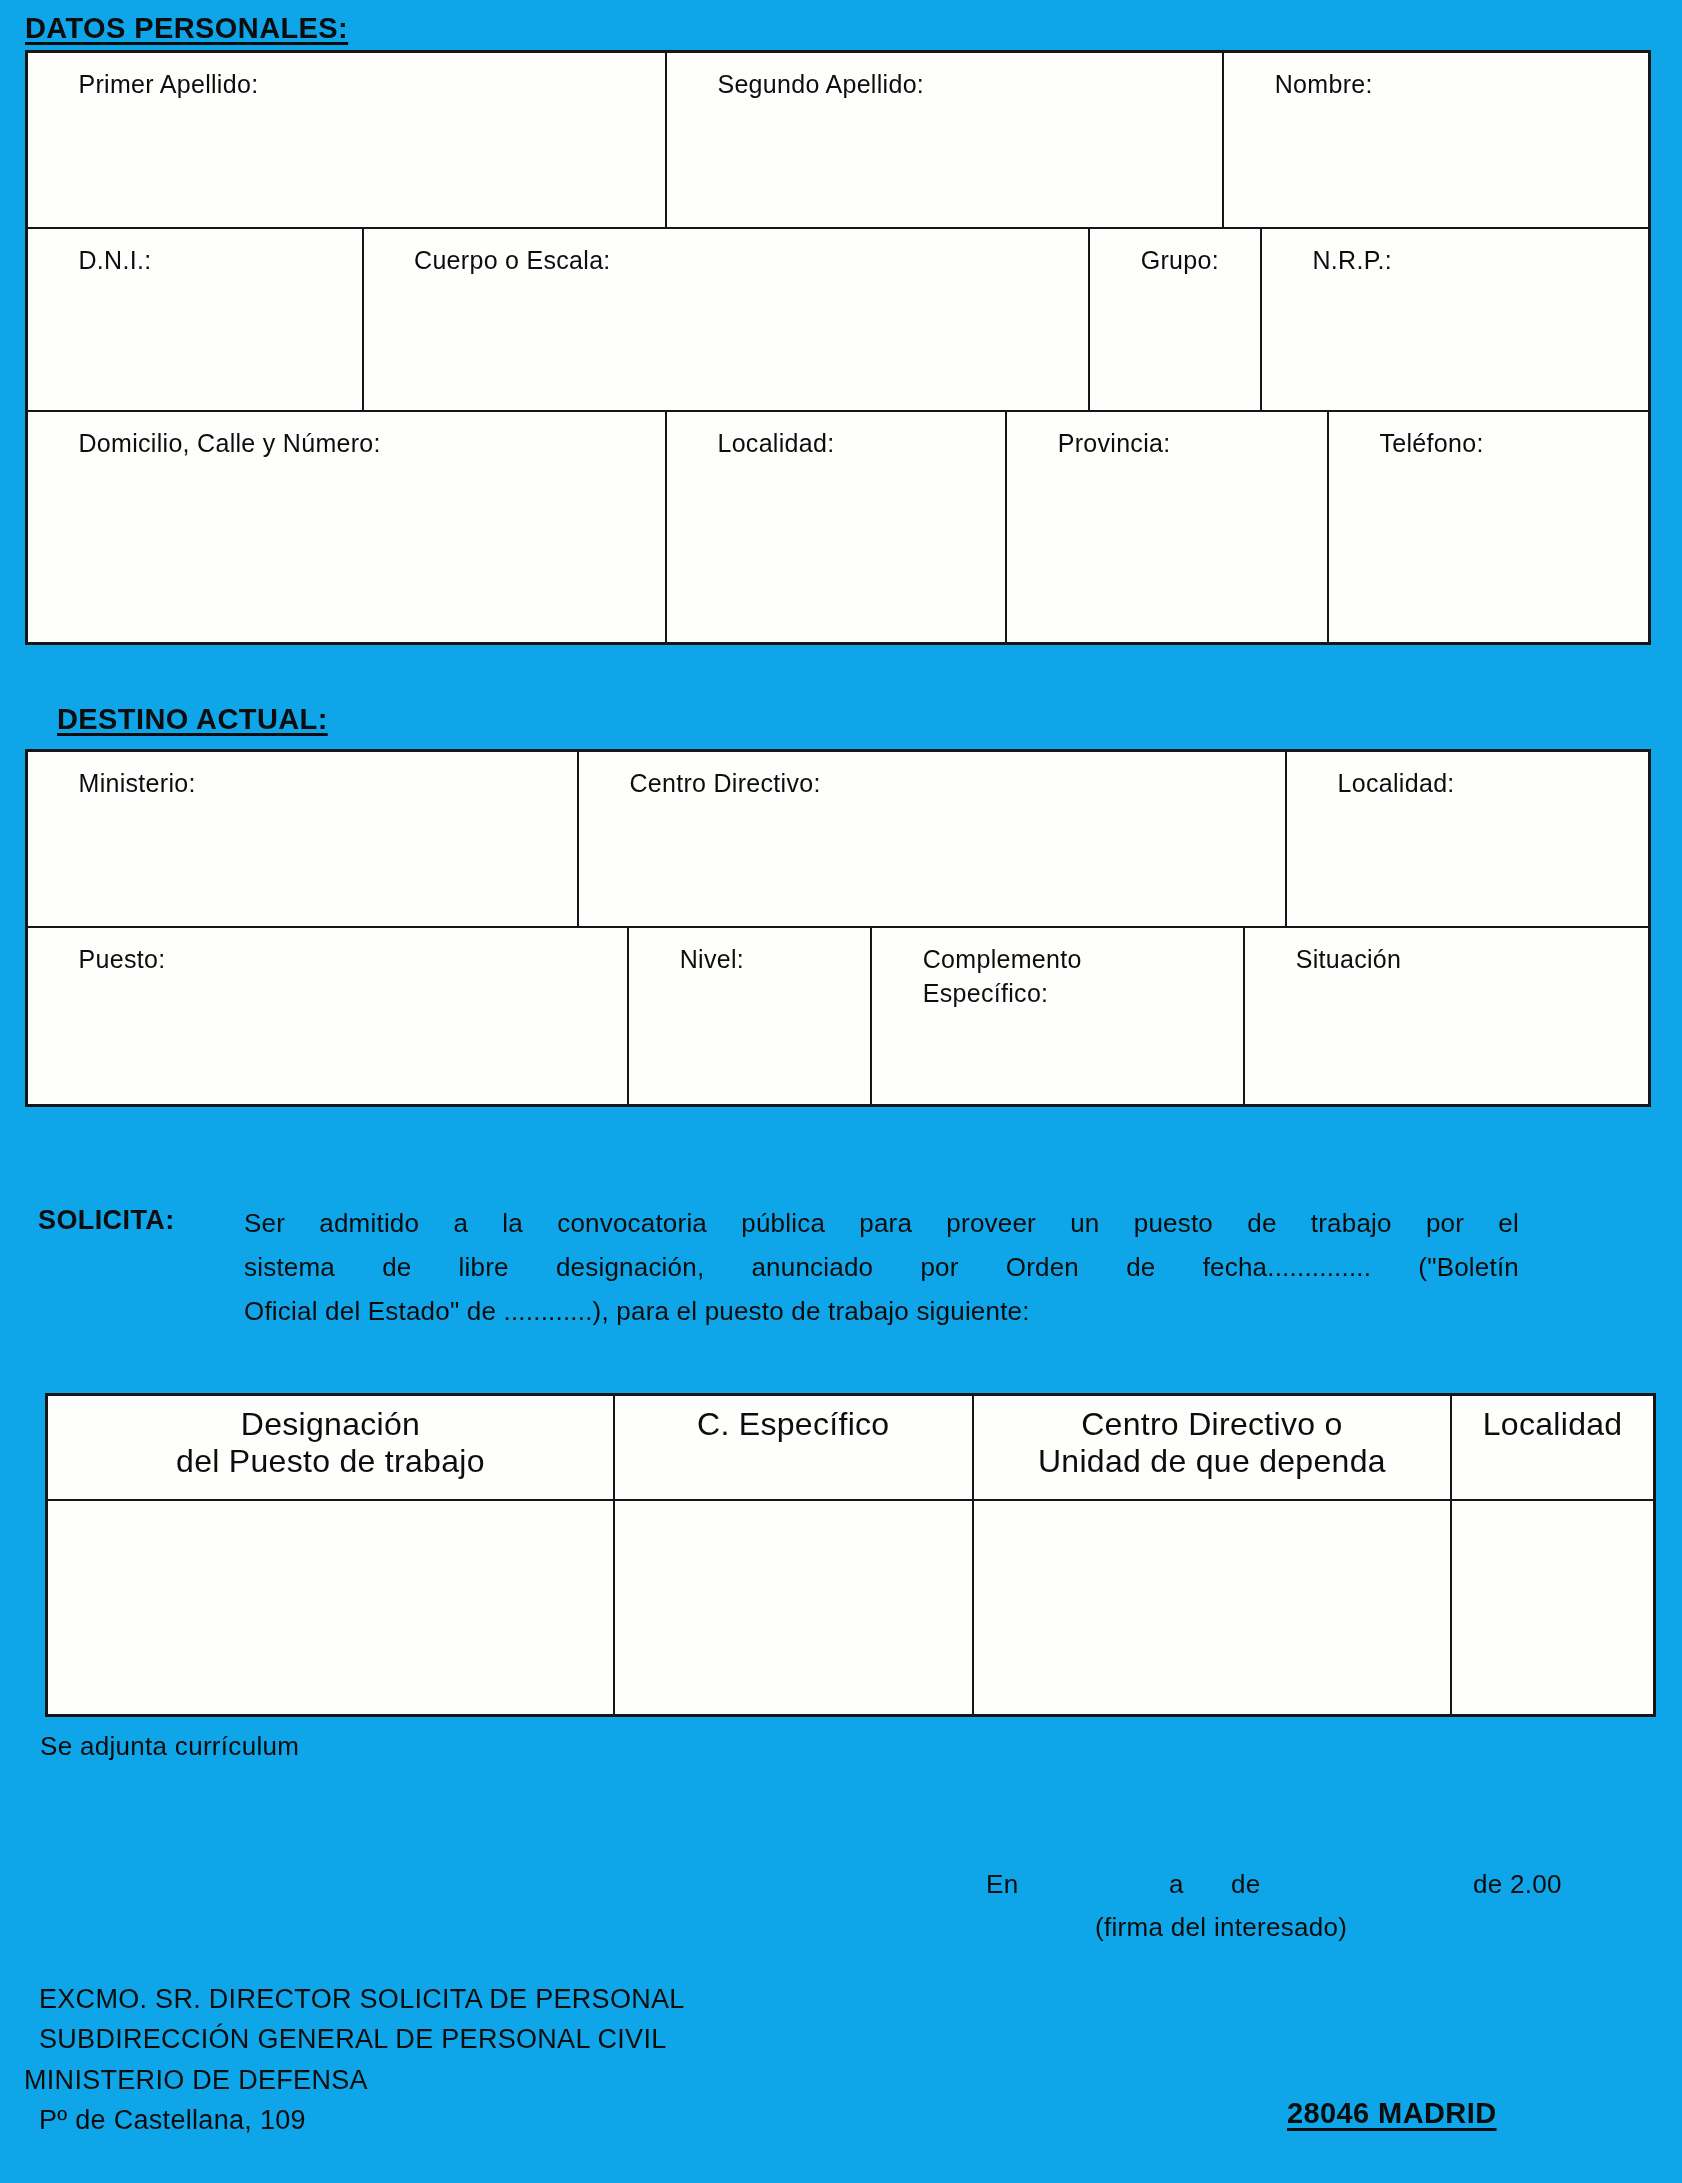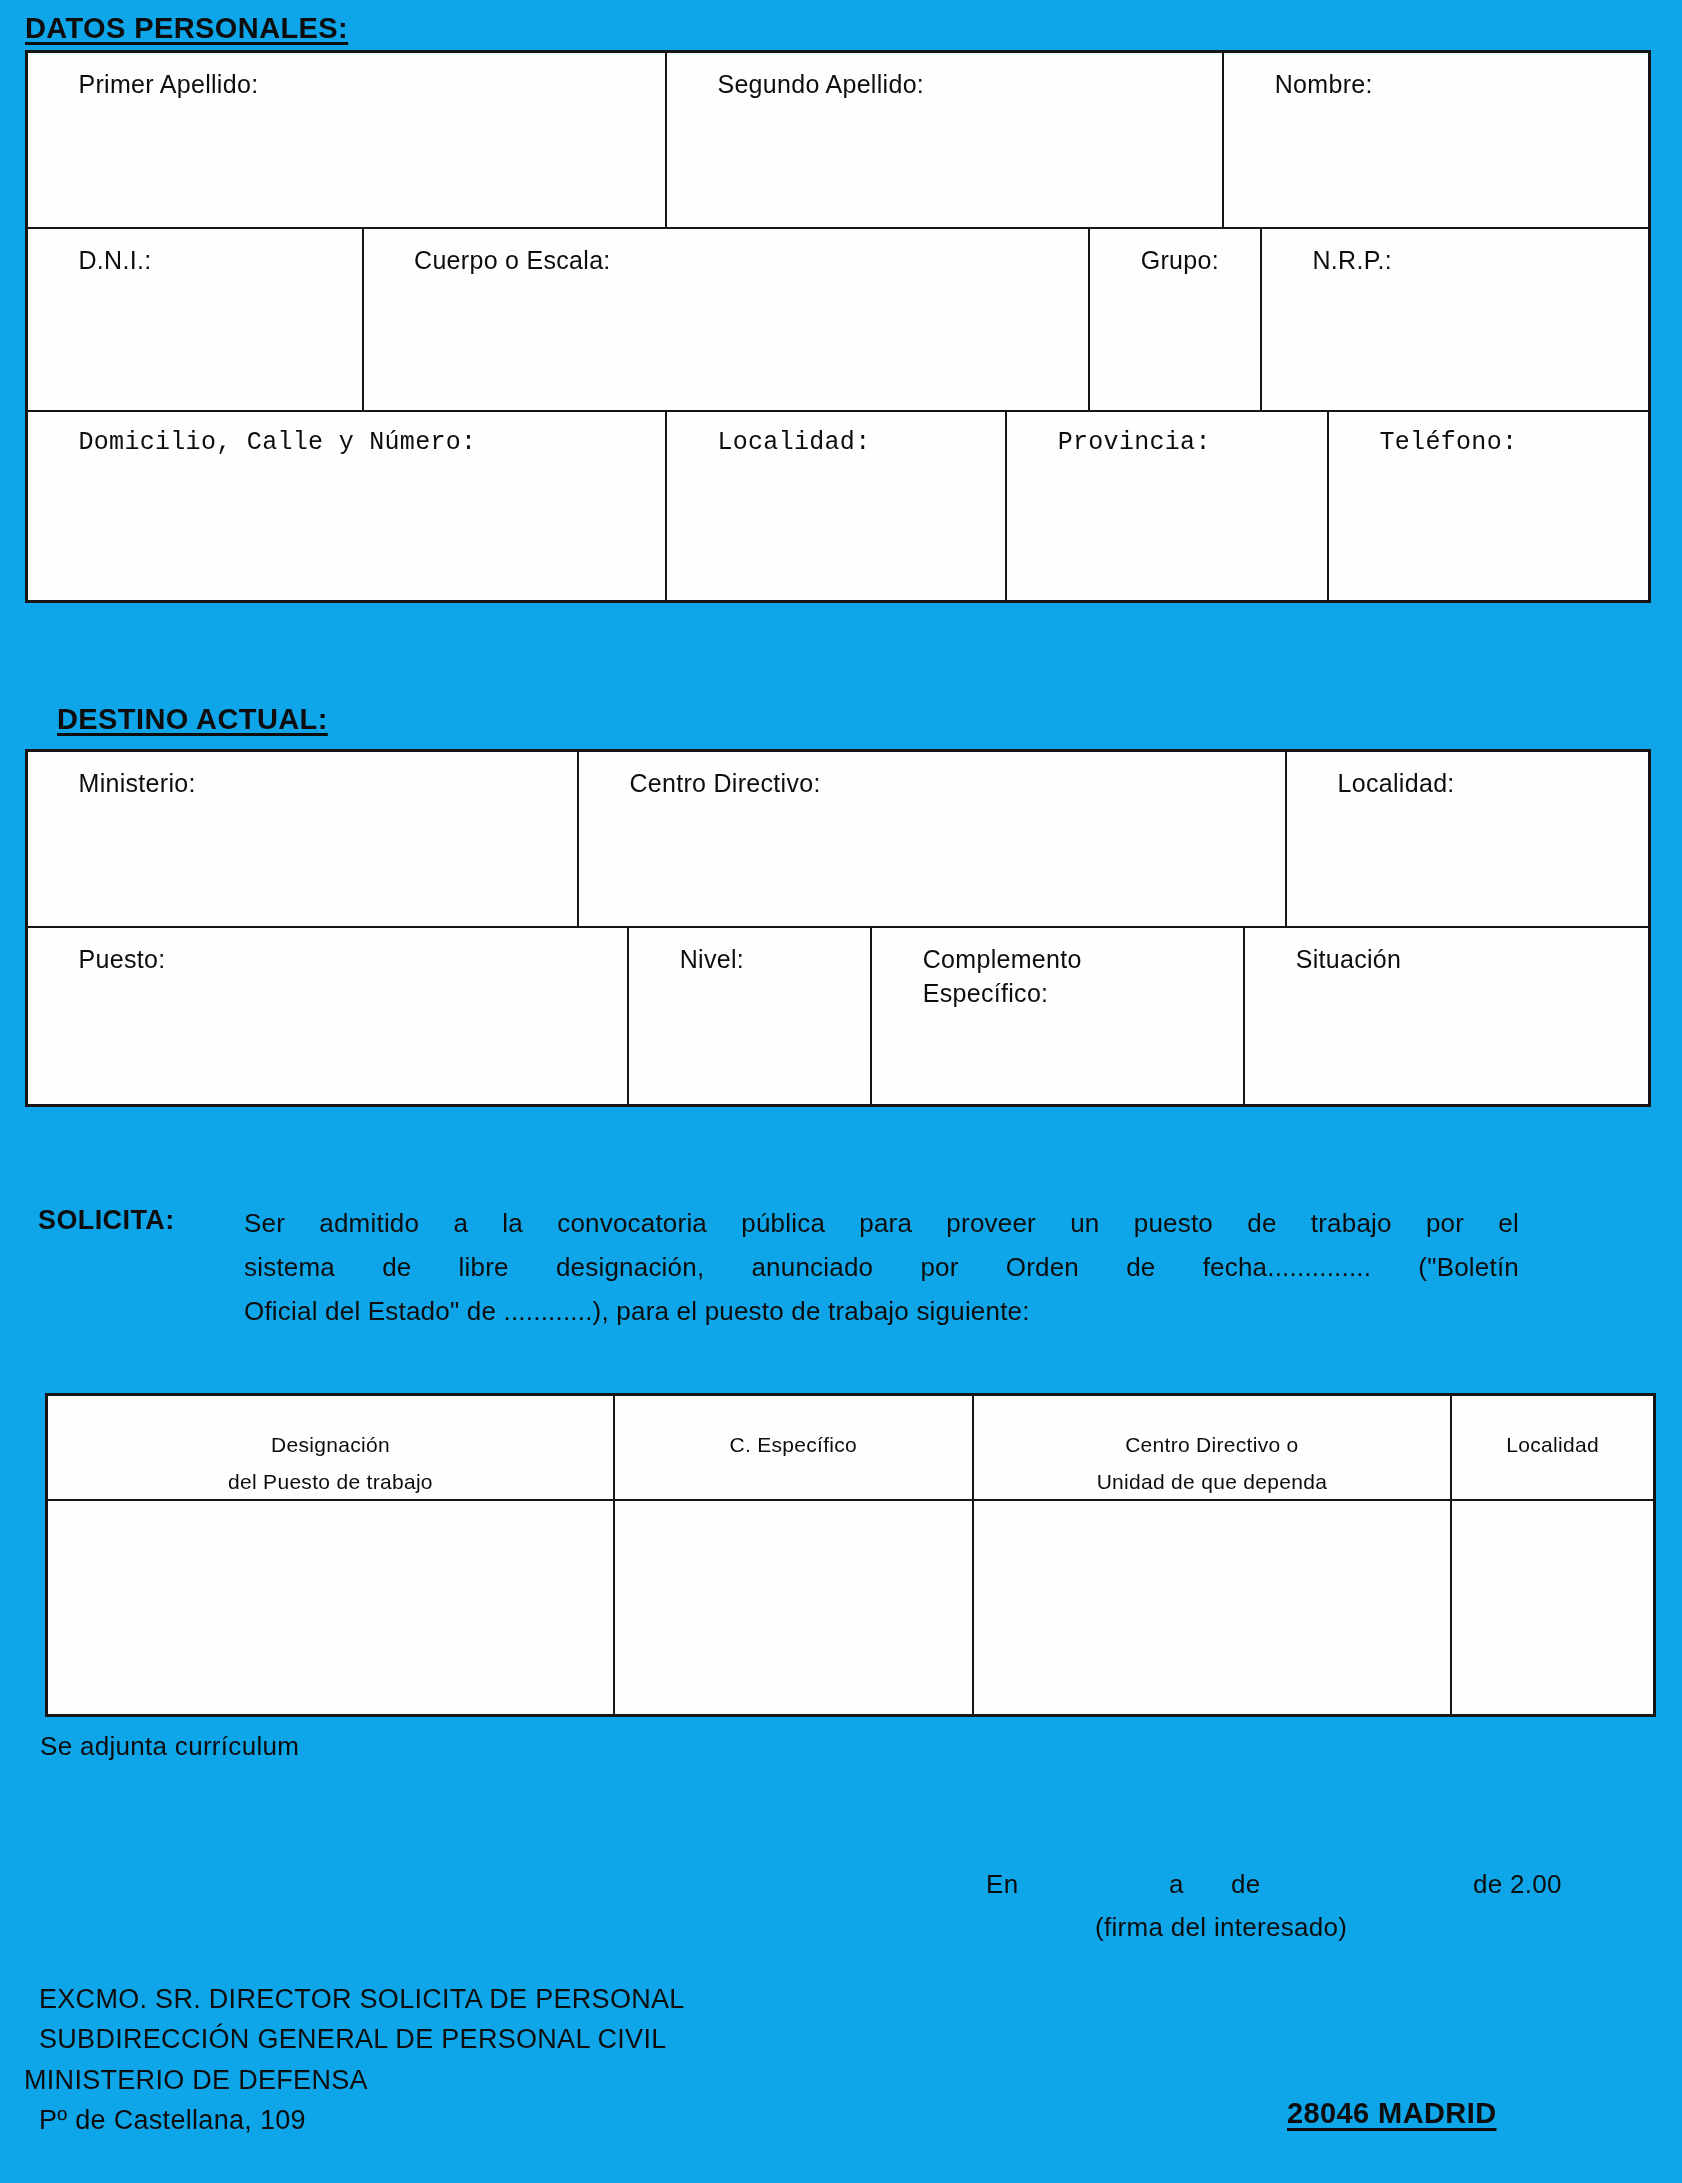--- a/index.html
+++ b/index.html
@@ -25,22 +25,22 @@
     padding:13.5px 18.5px;
     font-size:25px;letter-spacing:0.3px;
     overflow:hidden;
   }
   .cell + .cell{border-left:2.5px solid #161616;}
   .cell .lbl{display:inline-block;line-height:34px;margin-left:32px;}
   .lbl-narrow{max-width:219px;}
   .tbl3{position:absolute;border:3.4px solid #161616;box-sizing:border-box;display:grid;background:#fefefd;}
   .tbl3 .hcell{
     box-sizing:border-box;text-align:center;
-    font-size:21px;letter-spacing:0.3px;line-height:37px;
-    padding-top:30px;
+    font-size:32px;letter-spacing:0.3px;line-height:37px;
+    padding-top:10px;
   }
   .tbl3 .bcell{box-sizing:border-box;}
   .tbl3 > div:nth-child(4n+2), .tbl3 > div:nth-child(4n+3), .tbl3 > div:nth-child(4n+4){border-left:2.5px solid #161616;}
   .tbl3 > div:nth-child(n+5){border-top:2.5px solid #161616;}
   .solicita-label{font-size:27px;font-weight:700;letter-spacing:0.4px;}
   .solicita-par{width:1275px;font-size:26px;line-height:44px;letter-spacing:0.2px;}
   .jline{text-align:justify;text-align-last:justify;}
   .nline{text-align:left;}
   .plain{font-size:26px;letter-spacing:0.3px;white-space:nowrap;}
   .footer-line{font-size:27px;letter-spacing:0.3px;white-space:nowrap;line-height:40px;}
@@ -75,21 +75,21 @@
       <div class="cell">
         <span class="lbl">Cuerpo o Escala:</span>
       </div>
       <div class="cell">
         <span class="lbl">Grupo:</span>
       </div>
       <div class="cell">
         <span class="lbl">N.R.P.:</span>
       </div>
     </div>
-    <div class="trow" style="height:190px;grid-template-columns:760fr 406fr 384fr 383fr;font-family:Liberation Mono, monospace;">
+    <div class="trow" style="height:232px;grid-template-columns:760fr 406fr 384fr 383fr;">
       <div class="cell">
         <span class="lbl">Domicilio, Calle y Número:</span>
       </div>
       <div class="cell">
         <span class="lbl">Localidad:</span>
       </div>
       <div class="cell">
         <span class="lbl">Provincia:</span>
       </div>
       <div class="cell">

